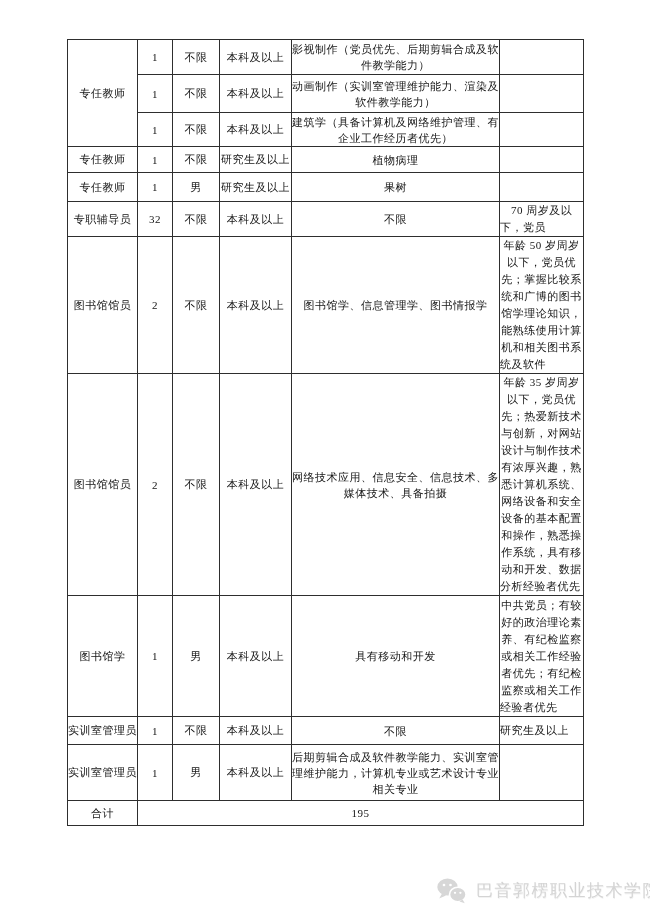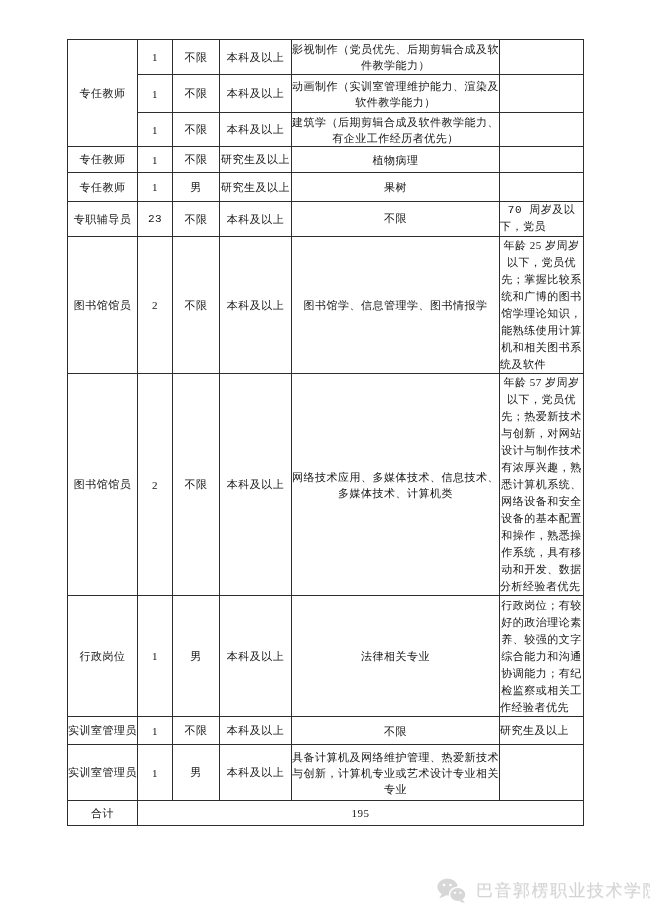--- a/index.html
+++ b/index.html
@@ -31,21 +31,21 @@
     font-size:10.2px;line-height:17px;
     text-align:justify;text-align-last:left;
     padding:0 3px;letter-spacing:0;
   }
   
   tbody tr:nth-child(1){height:35px;}
   tbody tr:nth-child(2){height:38px;}
   tbody tr:nth-child(3){height:34px;}
   tbody tr:nth-child(4){height:26px;}
   tbody tr:nth-child(5){height:29px;}
-  tbody tr:nth-child(6){height:35px;font-family:Liberation Mono, monospace;}
+  tbody tr:nth-child(6){height:35px;}
   tbody tr:nth-child(7){height:123px;}
   tbody tr:nth-child(8){height:207px;}
   tbody tr:nth-child(9){height:121px;}
   tbody tr:nth-child(10){height:28px;}
   tbody tr:nth-child(11){height:56px;}
   tbody tr:nth-child(12){height:25px;}
 
   .footer{
     position:absolute;left:436px;top:877px;
     display:flex;align-items:center;gap:9px;
@@ -86,85 +86,85 @@
           <td class="c-headcount">1</td>
           <td class="c-gender">不限</td>
           <td class="c-education">本科及以上</td>
           <td class="c-major">动画制作（实训室管理维护能力、渲染及软件教学能力）</td>
           <td class="c-requirements"></td>
         </tr>
         <tr>
           <td class="c-headcount">1</td>
           <td class="c-gender">不限</td>
           <td class="c-education">本科及以上</td>
-          <td class="c-major">建筑学（后期剪辑合成及软件教学能力、有企业工作经历者优先）</td>
+          <td class="c-major">建筑学（具备计算机及网络维护管理、有企业工作经历者优先）</td>
           <td class="c-requirements"></td>
         </tr>
         <tr>
           <td class="c-position">专任教师</td>
           <td class="c-headcount">1</td>
           <td class="c-gender">不限</td>
           <td class="c-education">研究生及以上</td>
           <td class="c-major">植物病理</td>
           <td class="c-requirements"></td>
         </tr>
         <tr>
           <td class="c-position">专任教师</td>
           <td class="c-headcount">1</td>
           <td class="c-gender">男</td>
           <td class="c-education">研究生及以上</td>
           <td class="c-major">果树</td>
           <td class="c-requirements"></td>
         </tr>
         <tr>
           <td class="c-position">专职辅导员</td>
-          <td class="c-headcount">23</td>
+          <td class="c-headcount">32</td>
           <td class="c-gender">不限</td>
           <td class="c-education">本科及以上</td>
           <td class="c-major">不限</td>
           <td class="c-requirements">70 周岁及以下，党员</td>
         </tr>
         <tr>
           <td class="c-position">图书馆馆员</td>
           <td class="c-headcount">2</td>
           <td class="c-gender">不限</td>
           <td class="c-education">本科及以上</td>
           <td class="c-major">图书馆学、信息管理学、图书情报学</td>
-          <td class="c-requirements">年龄 25 岁周岁以下，党员优先；掌握比较系统和广博的图书馆学理论知识，能熟练使用计算机和相关图书系统及软件</td>
+          <td class="c-requirements">年龄 50 岁周岁以下，党员优先；掌握比较系统和广博的图书馆学理论知识，能熟练使用计算机和相关图书系统及软件</td>
         </tr>
         <tr>
           <td class="c-position">图书馆馆员</td>
           <td class="c-headcount">2</td>
           <td class="c-gender">不限</td>
           <td class="c-education">本科及以上</td>
-          <td class="c-major">网络技术应用、多媒体技术、信息技术、多媒体技术、计算机类</td>
-          <td class="c-requirements">年龄 57 岁周岁以下，党员优先；热爱新技术与创新，对网站设计与制作技术有浓厚兴趣，熟悉计算机系统、网络设备和安全设备的基本配置和操作，熟悉操作系统，具有移动和开发、数据分析经验者优先</td>
+          <td class="c-major">网络技术应用、信息安全、信息技术、多媒体技术、具备拍摄</td>
+          <td class="c-requirements">年龄 35 岁周岁以下，党员优先；热爱新技术与创新，对网站设计与制作技术有浓厚兴趣，熟悉计算机系统、网络设备和安全设备的基本配置和操作，熟悉操作系统，具有移动和开发、数据分析经验者优先</td>
         </tr>
         <tr>
-          <td class="c-position">行政岗位</td>
+          <td class="c-position">图书馆学</td>
           <td class="c-headcount">1</td>
           <td class="c-gender">男</td>
           <td class="c-education">本科及以上</td>
-          <td class="c-major">法律相关专业</td>
-          <td class="c-requirements">行政岗位；有较好的政治理论素养、较强的文字综合能力和沟通协调能力；有纪检监察或相关工作经验者优先</td>
+          <td class="c-major">具有移动和开发</td>
+          <td class="c-requirements">中共党员；有较好的政治理论素养、有纪检监察或相关工作经验者优先；有纪检监察或相关工作经验者优先</td>
         </tr>
         <tr>
           <td class="c-position">实训室管理员</td>
           <td class="c-headcount">1</td>
           <td class="c-gender">不限</td>
           <td class="c-education">本科及以上</td>
           <td class="c-major">不限</td>
           <td class="c-requirements">研究生及以上</td>
         </tr>
         <tr>
           <td class="c-position">实训室管理员</td>
           <td class="c-headcount">1</td>
           <td class="c-gender">男</td>
           <td class="c-education">本科及以上</td>
-          <td class="c-major">具备计算机及网络维护管理、热爱新技术与创新，计算机专业或艺术设计专业相关专业</td>
+          <td class="c-major">后期剪辑合成及软件教学能力、实训室管理维护能力，计算机专业或艺术设计专业相关专业</td>
           <td class="c-requirements"></td>
         </tr>
         <tr>
           <td class="c-position">合计</td>
           <td class="c-headcount" colspan="5">195</td>
         </tr>
       </tbody>
   </table>
 
   <div class="footer">

